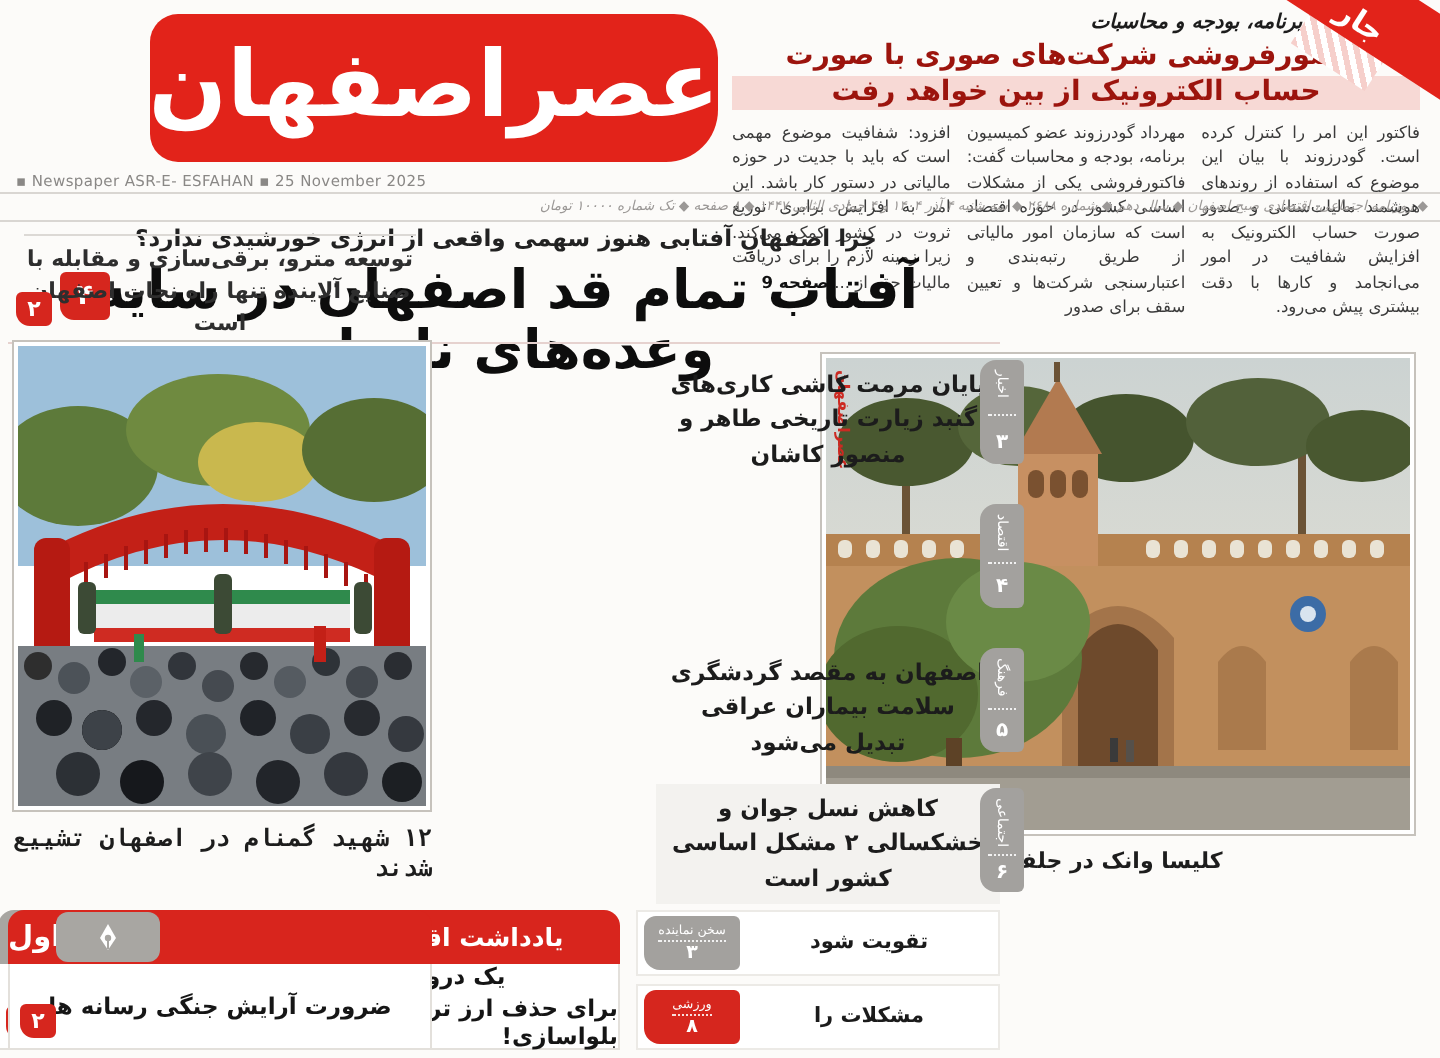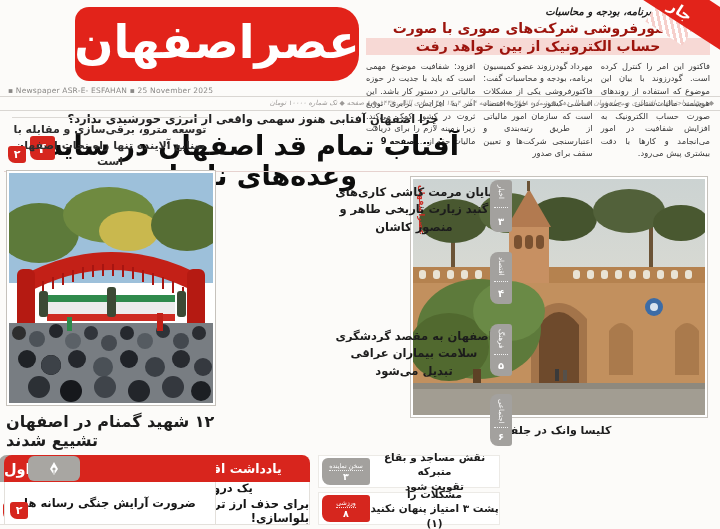--- a/index.html
+++ b/index.html
@@ -61,21 +61,21 @@
   .side-tab .tab-dots{width:60%;border-top:1px dotted rgba(255,255,255,.85);margin:3px 0;}
   .side-tab .tab-num{font-size:10px;font-weight:bold;}
 
   
   .rstory{position:absolute;top:113px;left:4px;width:212px;text-align:center;}
   .rstory .title{font-size:12.5px;font-weight:bold;color:#111;}
   .rstory .divider{height:1px;background:#dcd9d5;margin:4px 8px;}
   .rstory .subtitle{font-size:11px;font-weight:bold;color:#2e2e2e;line-height:1.45;padding:0 6px;}
   .rstory-pagebox{position:absolute;top:146px;left:8px;}
   .photo-right{top:170px;left:6px;width:210px;height:236px;}
-  .caption-right{position:absolute;top:412px;left:6px;width:210px;text-align:left;font-size:16px;font-weight:bold;color:#1d1d1d;}
+  .caption-right{position:absolute;top:412px;left:6px;width:210px;text-align:right;font-size:12px;font-weight:bold;color:#1d1d1d;font-family:Liberation Mono, monospace;}
 
   
   .bbox{position:absolute;top:455px;height:70px;}
   .bbox .hdr{height:27px;border-radius:8px 8px 0 0;display:flex;align-items:center;justify-content:center;color:#fff;font-weight:bold;}
   .bbox .body{position:relative;background:#fff;border:1px solid #e3e0db;border-top:none;height:43px;
     display:flex;flex-direction:column;align-items:center;justify-content:center;}
 
   .jahad{right:608px;width:113px;}
   .jahad .hdr{background:#a8a6a2;font-size:14px;font-style:italic;}
   .jahad .l1{font-size:10.5px;font-weight:bold;color:#171717;}
@@ -236,20 +236,21 @@
     <span class="tab-num">۴</span>
   </div>
 
   <div class="news-item" style="top:320px;height:68px;">اصفهان به مقصد گردشگری سلامت بیماران عراقی تبدیل می‌شود</div>
   <div class="side-tab" style="top:324px;height:52px;">
     <span class="tab-name">فرهنگ</span>
     <span class="tab-dots"></span>
     <span class="tab-num">۵</span>
   </div>
 
+  <div class="news-item alt" style="top:392px;height:60px;">کاهش نسل جوان و خشکسالی ۲ مشکل اساسی کشور است</div>
   <div class="side-tab" style="top:394px;height:52px;">
     <span class="tab-name">اجتماعی</span>
     <span class="tab-dots"></span>
     <span class="tab-num">۶</span>
   </div>
 
   <div class="rstory">
     <div class="divider"></div>
     <div class="subtitle">توسعه مترو، برقی‌سازی و مقابله با صنایع آلاینده تنها راه نجات اصفهان است</div>
   </div>
@@ -355,33 +356,31 @@
       <div class="pagebox small">۴</div>
     </div>
   </div>
 
   <div class="brow" style="top:455px;">
     <div class="btab gray">
       <span class="bt-name">سخن نماینده</span>
       <span class="bt-num">۳</span>
     </div>
     <div class="btxt">
-      <div>نقش مساجد و بقاع متبرکه</div>
       <div>تقویت شود</div>
     </div>
   </div>
 
   <div class="brow" style="top:492px;">
     <div class="btab red">
       <span class="bt-name">ورزشی</span>
       <span class="bt-num">۸</span>
     </div>
     <div class="btxt">
       <div>مشکلات را</div>
-      <div>پشت ۳ امتیاز پنهان نکنید (۱)</div>
     </div>
   </div>
 
   <div class="bbox sotoon">
     <div class="hdr">
       <span>ستون اول</span>
       <span class="nib-badge">
         <svg width="16" height="16" viewBox="0 0 16 16">
           <path d="M8 1 L12 8 Q8 14 8 14 Q8 14 4 8 Z" fill="#fff"></path>
           <circle cx="8" cy="8" r="1.6" fill="#a8a6a2"></circle>

